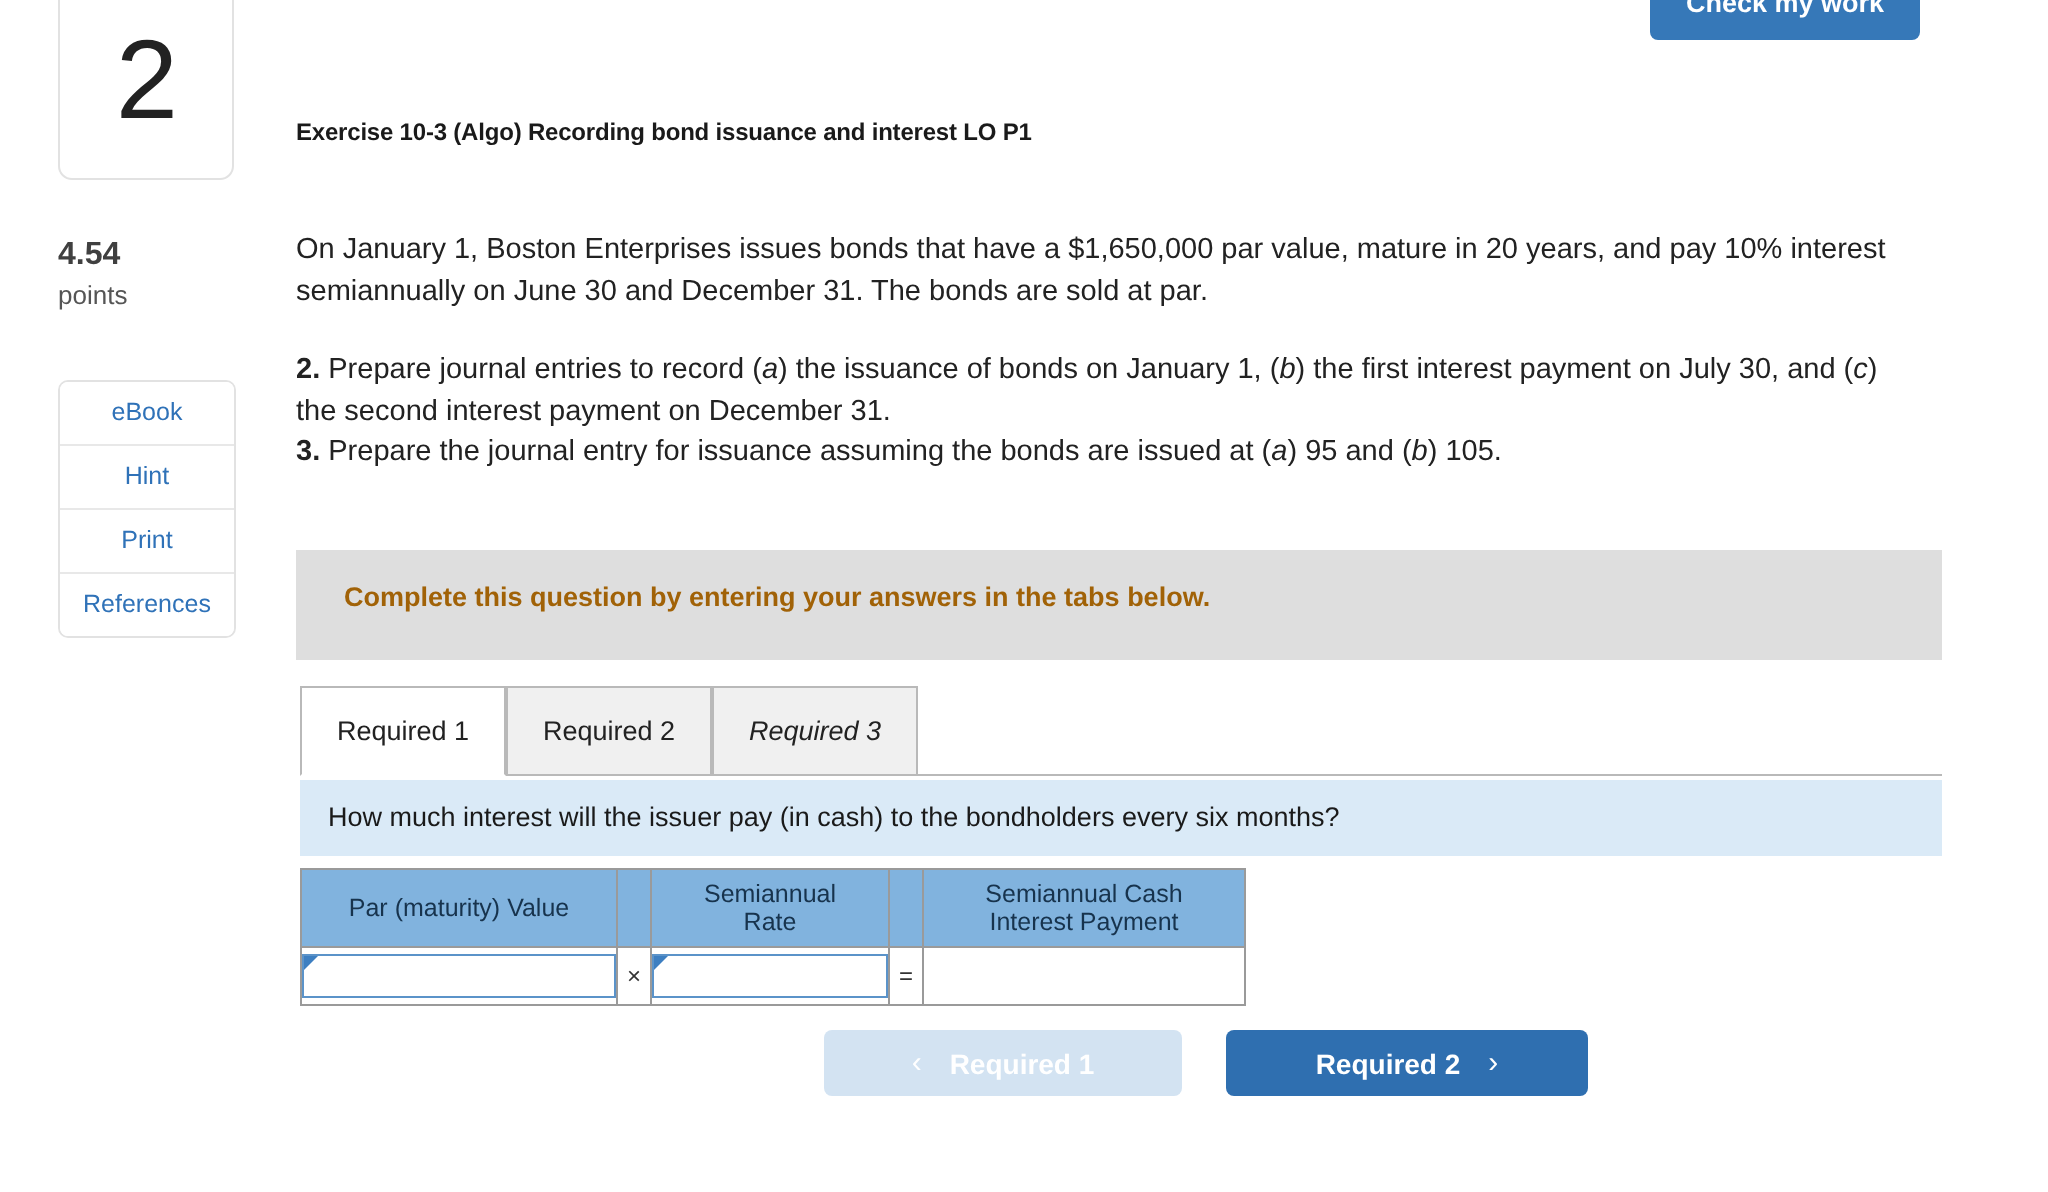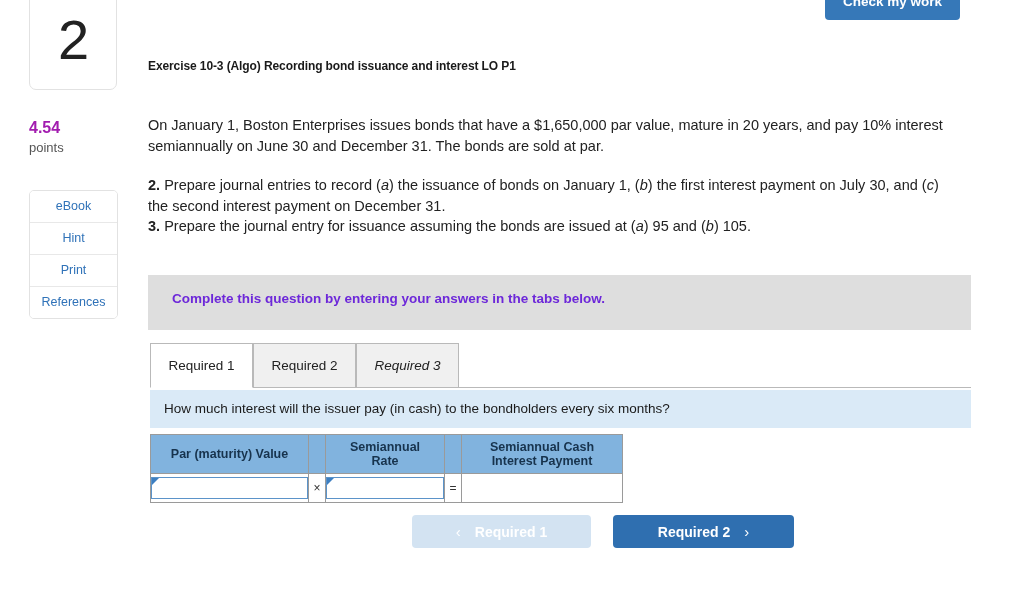--- a/index.html
+++ b/index.html
@@ -47,21 +47,21 @@
   }
   .points-wrap {
     position: absolute;
     left: 29px;
     top: 118px;
     width: 100px;
   }
   .points-value {
     font-size: 16px;
     font-weight: bold;
-    color: #a21caf;
+    color: #404040;
     line-height: 1.2;
   }
   .points-label {
     font-size: 13px;
     color: #555555;
     margin-top: 3px;
   }
   .rail-btns {
     position: absolute;
     left: 29px;
@@ -151,21 +151,21 @@
     height: 55px;
     background: #dedede;
     box-sizing: border-box;
   }
   .banner-text {
     position: absolute;
     left: 24px;
     top: 16px;
     font-size: 13.5px;
     font-weight: bold;
-    color: #6d28d9;
+    color: #a16207;
   }
 
   .tabstrip {
     position: absolute;
     left: 2px;
     top: 343px;
     width: 821px;
     height: 45px;
     border-bottom: 1px solid #b9b9b9;
     box-sizing: border-box;
@@ -212,21 +212,21 @@
     position: absolute;
     left: 2px;
     top: 434px;
     border-collapse: collapse;
     border: 1px solid #9a9a9a;
   }
   .ans-table th {
     background: #81b3de;
     color: #17334d;
     font-size: 12.5px;
-    font-weight: bold;
+    font-weight: normal;
     text-align: center;
     border: 1px solid #9a9a9a;
     padding: 5px 6px;
     line-height: 14px;
     vertical-align: middle;
   }
   .ans-table th.op-col { width: 16px; padding: 0; }
   .ans-table td {
     border: 1px solid #9a9a9a;
     background: #ffffff;

